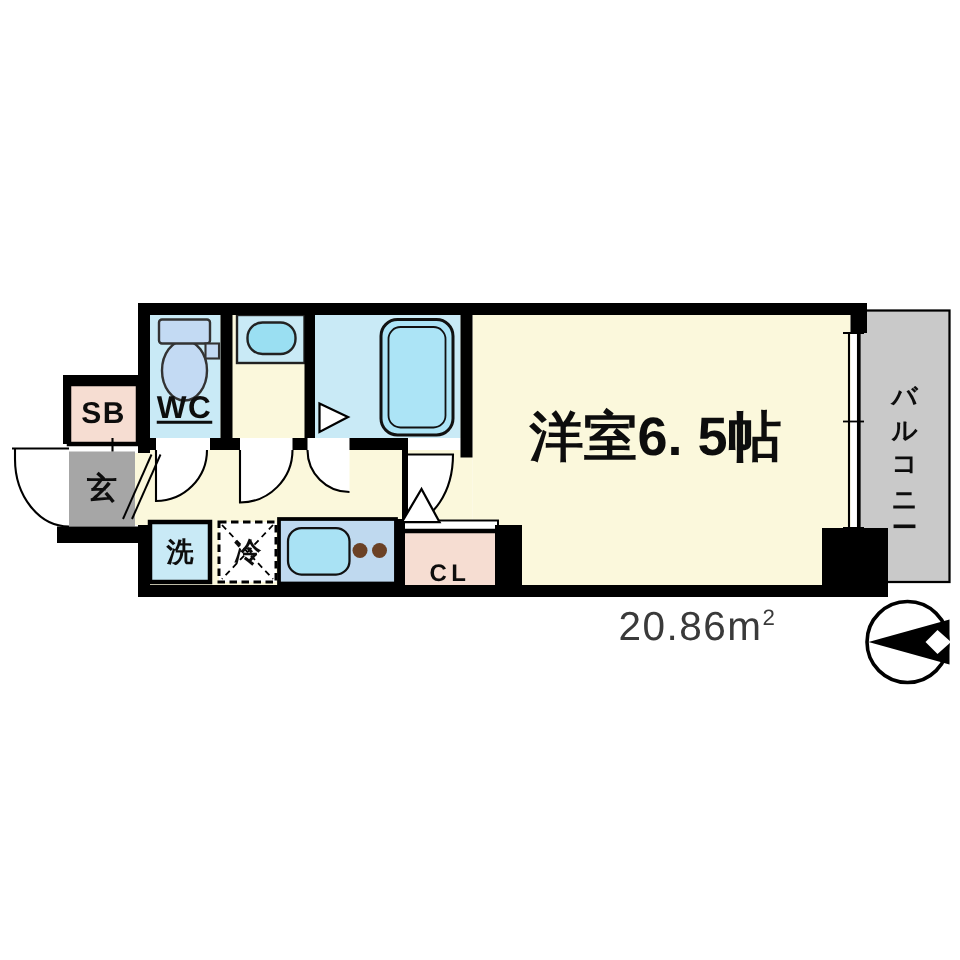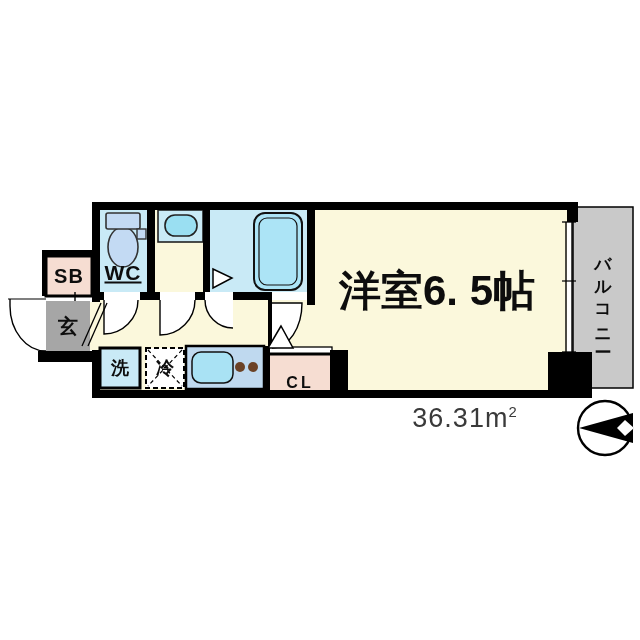--- a/index.html
+++ b/index.html
@@ -12,21 +12,21 @@
     position:absolute;transform:translate(-50%,-50%);
     color:#0d0d0d;font-weight:bold;white-space:nowrap;line-height:1;
     font-family:"Liberation Sans","DejaVu Sans",sans-serif;
   }
   .lbl-wc{left:123px;top:272px;font-size:21px;letter-spacing:1px;text-decoration:underline;}
   .lbl-sb{left:69px;top:276px;font-size:20px;letter-spacing:1px;}
   .lbl-genkan{left:68px;top:326px;font-size:20px;}
   .lbl-washer{left:120px;top:368px;font-size:18px;}
   .lbl-fridge{left:165px;top:368px;font-size:18px;}
   .lbl-closet{left:300px;top:383px;font-size:16px;letter-spacing:3px;}
-  .lbl-main{left:437px;top:291px;font-size:42px;letter-spacing:0px;}
+  .lbl-main{left:437px;top:291px;font-size:36px;letter-spacing:0px;}
   .lbl-balcony{
     left:603px;top:296px;font-size:17px;letter-spacing:5px;
     writing-mode:vertical-rl;text-orientation:upright;transform:translate(-50%,-50%);
   }
   .lbl-area{
     left:465px;top:418px;font-size:27px;font-weight:normal;color:#3a3a3a;letter-spacing:1px;
   }
   .lbl-area sup{font-size:0.55em;}
 </style>
 </head>
@@ -158,15 +158,15 @@
   </svg>
 
   <div class="lbl lbl-wc">WC</div>
   <div class="lbl lbl-sb">SB</div>
   <div class="lbl lbl-genkan">玄</div>
   <div class="lbl lbl-washer">洗</div>
   <div class="lbl lbl-fridge">冷</div>
   <div class="lbl lbl-closet">CL</div>
   <div class="lbl lbl-main">洋室6. 5帖</div>
   <div class="lbl lbl-balcony">バルコニー</div>
-  <div class="lbl lbl-area"><span>36.31m</span><sup>2</sup></div>
+  <div class="lbl lbl-area"><span>20.86m</span><sup>2</sup></div>
 
 </div>
 
 </body></html>

